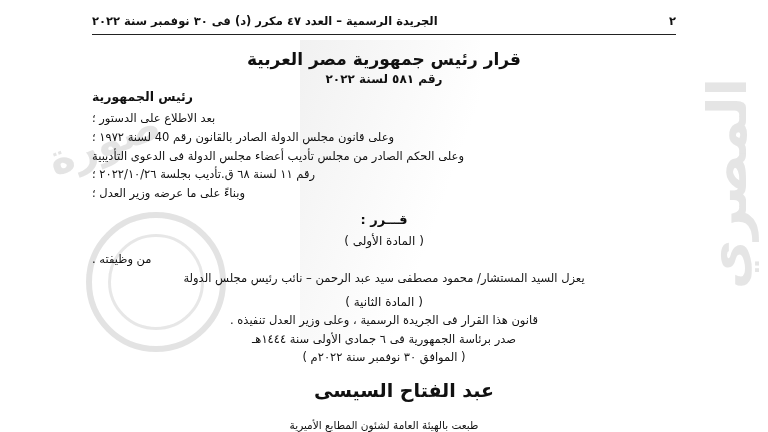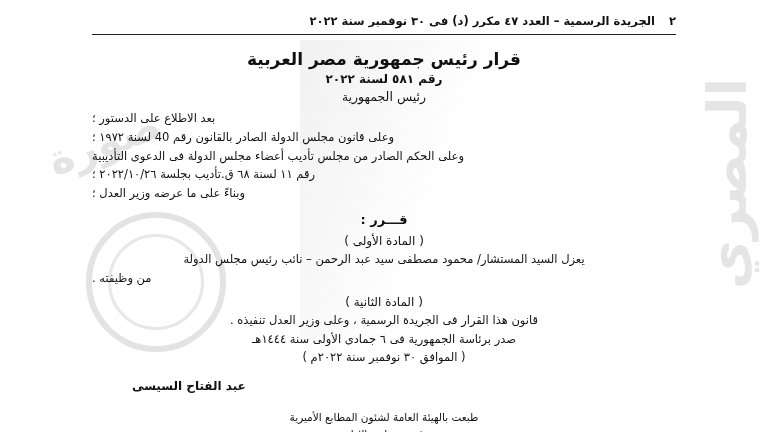--- a/index.html
+++ b/index.html
@@ -84,42 +84,42 @@
     display: flex;
     align-items: baseline;
     justify-content: flex-start;
     gap: 14px;
     font-size: 11.5px;
     font-weight: bold;
     padding: 0 0 4px 0;
     direction: rtl;
   }
   .header-page-no { font-size: 11.5px; font-weight: bold; }
-  .header-title { font-size: 11.5px; font-weight: bold; flex: 1; text-align: right; }
+  .header-title { font-size: 11.5px; font-weight: bold; flex: 1; text-align: left; }
   .rule {
     border: 0;
     border-top: 1px solid #222;
     margin: 2px 0 10px 0;
   }
 
   .decree-title {
     font-size: 17px;
     font-weight: bold;
     letter-spacing: .5px;
     margin: 14px 0 3px 0;
   }
   .decree-number {
     font-size: 12px;
     font-weight: bold;
     margin: 0 0 3px 0;
   }
   .issuer {
     font-size: 12.5px;
-    font-weight: normal;
-    text-align: center;
+    font-weight: bold;
+    text-align: left;
     margin: 2px 0 6px 0;
   }
   .body-line {
     font-size: 11.5px;
     line-height: 1.55;
     margin: 1px 0;
   }
   .body-line.right { text-align: left; }
   .body-line.center { text-align: center; }
   .decided {
@@ -127,24 +127,24 @@
     font-weight: bold;
     margin: 9px 0 6px 0;
     letter-spacing: 3px;
   }
   .article-head {
     font-size: 12px;
     font-weight: normal;
     margin: 7px 0 3px 0;
   }
   .signature {
-    font-size: 12px;
+    font-size: 19px;
     font-weight: bold;
     margin: 12px 0 0 0;
-    text-align: left;
+    text-align: center;
     padding-left: 40px;
   }
   .footer {
     margin-top: 16px;
     font-size: 10.5px;
     line-height: 1.6;
   }
 </style>
 </head>
 <body>
@@ -171,22 +171,22 @@
 
     <div class="body-line right">بعد الاطلاع على الدستور ؛</div>
     <div class="body-line right">وعلى قانون مجلس الدولة الصادر بالقانون رقم 40 لسنة ١٩٧٢ ؛</div>
     <div class="body-line right">وعلى الحكم الصادر من مجلس تأديب أعضاء مجلس الدولة فى الدعوى التأديبية</div>
     <div class="body-line right">رقم ١١ لسنة ٦٨ ق.تأديب بجلسة ٢٠٢٢/١٠/٢٦ ؛</div>
     <div class="body-line right">وبناءً على ما عرضه وزير العدل ؛</div>
 
     <div class="decided">قـــرر :</div>
 
     <div class="article-head">( المادة الأولى )</div>
+    <div class="body-line right">من وظيفته .</div>
     <div class="body-line center">يعزل السيد المستشار/ محمود مصطفى سيد عبد الرحمن – نائب رئيس مجلس الدولة</div>
-    <div class="body-line right">من وظيفته .</div>
 
     <div class="article-head">( المادة الثانية )</div>
     <div class="body-line center">قانون هذا القرار فى الجريدة الرسمية ، وعلى وزير العدل تنفيذه .</div>
     <div class="body-line center">صدر برئاسة الجمهورية فى ٦ جمادى الأولى سنة ١٤٤٤هـ</div>
     <div class="body-line center">( الموافق ٣٠ نوفمبر سنة ٢٠٢٢م )</div>
 
     <div class="signature">عبد الفتاح السيسى</div>
 
     <div class="footer">
       <div>طبعت بالهيئة العامة لشئون المطابع الأميرية</div>

